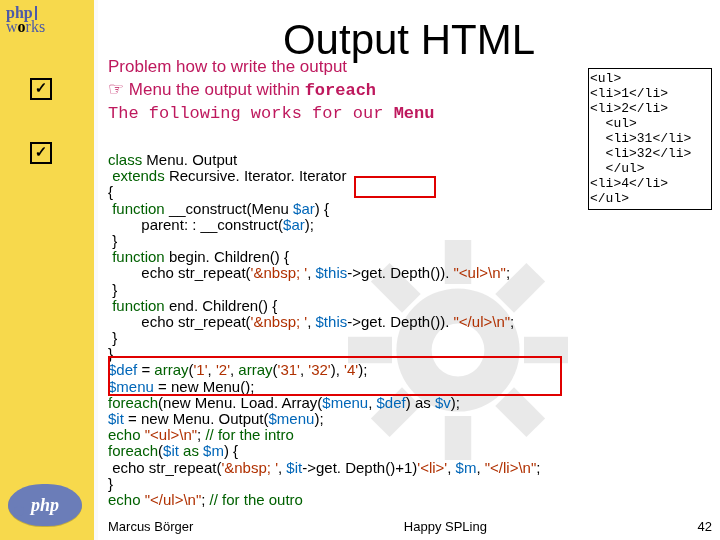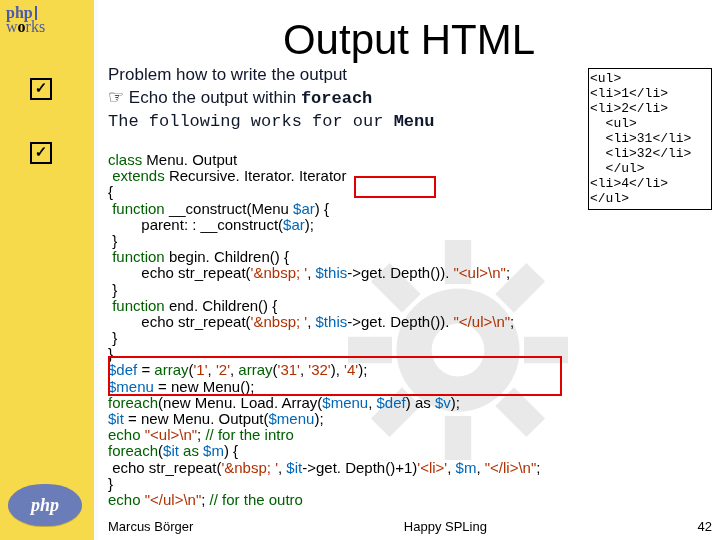--- a/index.html
+++ b/index.html
@@ -85,25 +85,25 @@
   .title {
     text-align:center;
     font-family: Verdana, Arial, sans-serif;
     font-size: 42px;
     color:#000;
     margin-top: 16px;
   }
   .body-text {
     position:absolute;
     left: 10px;
-    top: 64px;
+    top: 56px;
     width: 600px;
     font-family: Verdana, Arial, sans-serif;
     font-size: 17px;
-    color:#0f172a;
+    color:#be185d;
     line-height: 1.3;
   }
   .body-text .finger { font-family: "Wingdings", sans-serif; font-size:18px; }
   .body-text .mono { font-family: "Courier New", monospace; font-weight:bold; }
   .code {
     position:absolute;
     left: 10px; top: 152px;
     font-family: Liberation Sans, sans-serif;
     font-size: 15px;
     line-height: 1.08;
@@ -195,21 +195,21 @@
         </g>
         <circle cx="50" cy="50" r="12" fill="#fff"></circle>
       </g>
         </svg>
     </div>
 
     <div class="title">Output HTML</div>
 
     <div class="body-text">
       <span>Problem how to write the output</span><br>
-      <span class="finger">☞</span><span> Echo the output within </span><span class="mono">foreach</span><br>
+      <span class="finger">☞</span><span> Menu the output within </span><span class="mono">foreach</span><br>
       <span style="font-family:'Courier New',monospace;margin-top:7px;">The following works for our </span><span class="mono">Menu</span>
     </div>
 
     <div class="output-box">&lt;ul&gt;
 &lt;li&gt;1&lt;/li&gt;
 &lt;li&gt;2&lt;/li&gt;
   &lt;ul&gt;
   &lt;li&gt;31&lt;/li&gt;
   &lt;li&gt;32&lt;/li&gt;
   &lt;/ul&gt;

